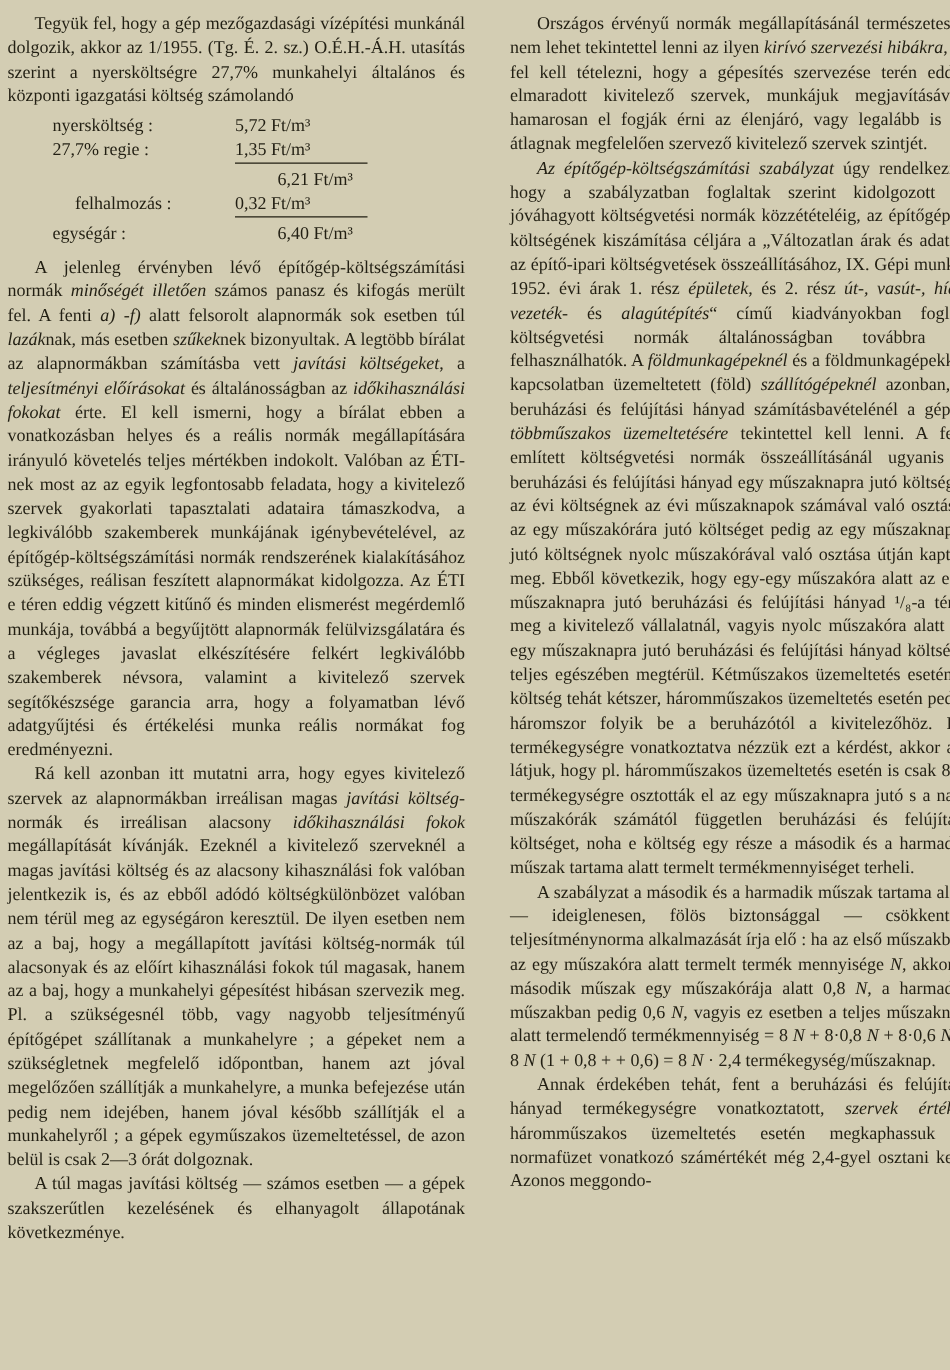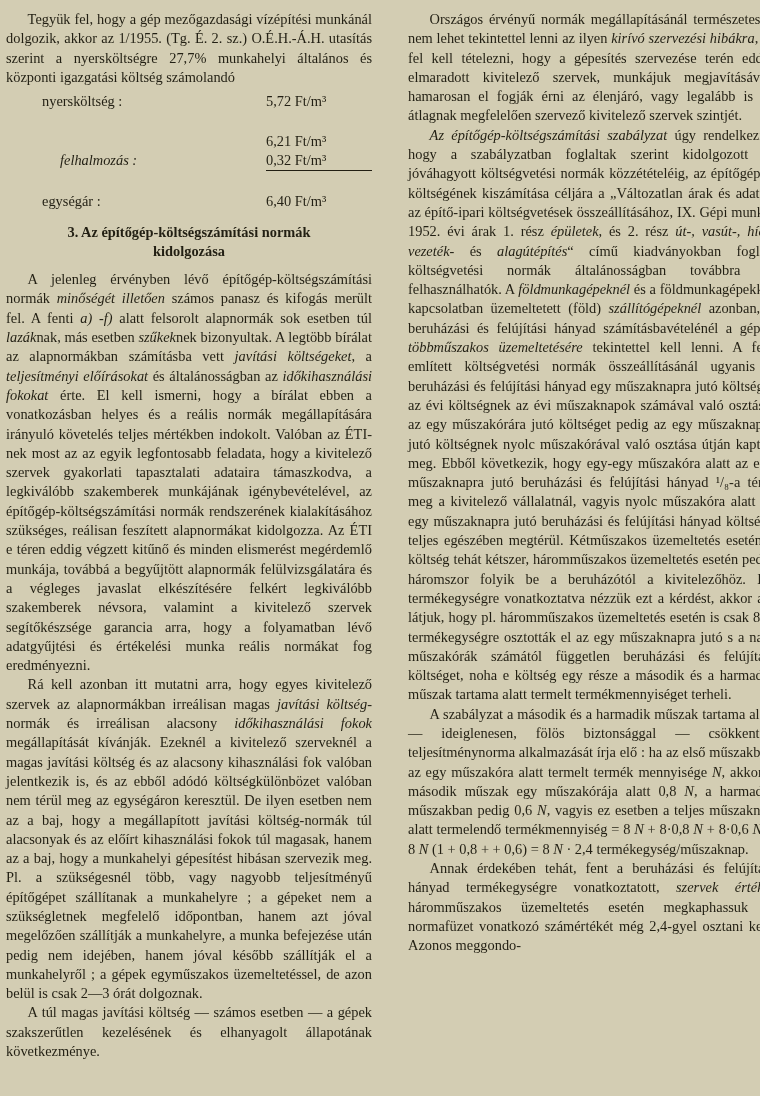--- a/index.html
+++ b/index.html
@@ -24,24 +24,24 @@
   }
   .col.left  { left: 6px; }
   .col.right { left: 408px; font-family: Liberation Serif, serif; }
   p { margin: 0; text-indent: 1.5em; }
   .it { font-style: italic; }
 
   .cost-table {
     margin: 5px 0 8px 36px;
     line-height: 19px;
   }
-  .trow { display: flex; justify-content: space-between; }
-  .trow.gap-above { margin-top: 21px; }
+  .trow { display: flex; }
+  .trow.gap-above { margin-top: 4px; gap: 34px; }
   .tlabel { width: 146px; }
-  .tlabel.ind { padding-left: 18px; box-sizing: border-box; font-style: italic; }
+  .tlabel.ind { padding-left: 18px; box-sizing: border-box; }
   .tvalue { width: 106px; }
   .tvalue.rule { border-bottom: 1.4px solid #221f13; }
 
   .head { font-weight: bold; }
   .head.center {
     text-align: center;
     margin: 12px 22px 9px;
     line-height: 19px;
   }
   .head.wide {
@@ -58,38 +58,38 @@
 <div class="page">
 
   <div class="col left">
     <p><span>Tegyük fel, hogy a gép mezőgazdasági vízépítési munkánál dolgozik, akkor az 1/1955. (Tg. É. 2. sz.) O.É.H.-Á.H. utasítás szerint a nyersköltségre 27,7% munkahelyi általános és központi igazgatási költség számolandó</span></p>
 
     <div class="cost-table">
       <div class="trow">
         <span class="tlabel">nyersköltség :</span>
         <span class="tvalue">5,72 Ft/m³</span>
       </div>
+      <div class="trow">
+        <span class="tlabel">27,7% regie :</span>
+        <span class="tvalue rule">1,35 Ft/m³</span>
+      </div>
       <div class="trow gap-above">
         <span class="tlabel"></span>
         <span class="tvalue">6,21 Ft/m³</span>
       </div>
       <div class="trow">
         <span class="tlabel ind">felhalmozás :</span>
         <span class="tvalue rule">0,32 Ft/m³</span>
       </div>
       <div class="trow gap-above">
         <span class="tlabel">egységár :</span>
         <span class="tvalue">6,40 Ft/m³</span>
       </div>
     </div>
 
-    <div class="head center">
-      <span class="head-line">3. Az építőgép-költségszámítási normák</span>
-      <span class="head-line">kidolgozása</span>
-    </div>
 
     <p><span>A jelenleg érvényben lévő építőgép-költségszámítási normák </span><span class="it">minőségét illetően</span><span> számos panasz és kifogás merült fel. A fenti </span><span class="it">a) -f)</span><span> alatt felsorolt alapnormák sok esetben túl </span><span class="it">lazák</span><span>nak, más esetben </span><span class="it">szűkek</span><span>nek bizonyultak. A legtöbb bírálat az alapnormákban számításba vett </span><span class="it">javítási költségeket</span><span>, a </span><span class="it">teljesítményi előírásokat</span><span> és általánosságban az </span><span class="it">időkihasználási fokokat</span><span> érte. El kell ismerni, hogy a bírálat ebben a vonatkozásban helyes és a reális normák megállapítására irányuló követelés teljes mértékben indokolt. Valóban az ÉTI-nek most az az egyik legfontosabb feladata, hogy a kivitelező szervek gyakorlati tapasztalati adataira támaszkodva, a legkiválóbb szakemberek munkájának igénybevételével, az építőgép-költségszámítási normák rendszerének kialakításához szükséges, reálisan feszített alapnormákat kidolgozza. Az ÉTI e téren eddig végzett kitűnő és minden elismerést megérdemlő munkája, továbbá a begyűjtött alapnormák felülvizsgálatára és a végleges javaslat elkészítésére felkért legkiválóbb szakemberek névsora, valamint a kivitelező szervek segítőkészsége garancia arra, hogy a folyamatban lévő adatgyűjtési és értékelési munka reális normákat fog eredményezni.</span></p>
     <p><span>Rá kell azonban itt mutatni arra, hogy egyes kivitelező szervek az alapnormákban irreálisan magas </span><span class="it">javítási költség</span><span>-normák és irreálisan alacsony </span><span class="it">időkihasználási fokok</span><span> megállapítását kívánják. Ezeknél a kivitelező szerveknél a magas javítási költség és az alacsony kihasználási fok valóban jelentkezik is, és az ebből adódó költségkülönbözet valóban nem térül meg az egységáron keresztül. De ilyen esetben nem az a baj, hogy a megállapított javítási költség-normák túl alacsonyak és az előírt kihasználási fokok túl magasak, hanem az a baj, hogy a munkahelyi gépesítést hibásan szervezik meg. Pl. a szükségesnél több, vagy nagyobb teljesítményű építőgépet szállítanak a munkahelyre ; a gépeket nem a szükségletnek megfelelő időpontban, hanem azt jóval megelőzően szállítják a munkahelyre, a munka befejezése után pedig nem idejében, hanem jóval később szállítják el a munkahelyről ; a gépek egyműszakos üzemeltetéssel, de azon belül is csak 2—3 órát dolgoznak.</span></p>
     <p><span>A túl magas javítási költség — számos esetben — a gépek szakszerűtlen kezelésének és elhanyagolt állapotának következménye.</span></p>
   </div>
 
   <div class="col right">
     <p><span>Országos érvényű normák megállapításánál természetesen nem lehet tekintettel lenni az ilyen </span><span class="it">kirívó szervezési hibákra</span><span>, és fel kell tételezni, hogy a gépesítés szervezése terén eddig elmaradott kivitelező szervek, munkájuk megjavításával, hamarosan el fogják érni az élenjáró, vagy legalább is az átlagnak megfelelően szervező kivitelező szervek szintjét.</span></p>
 
 

